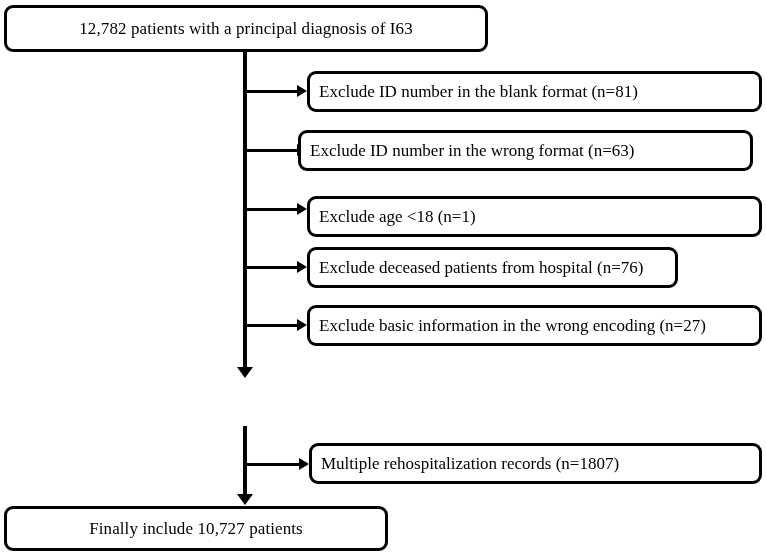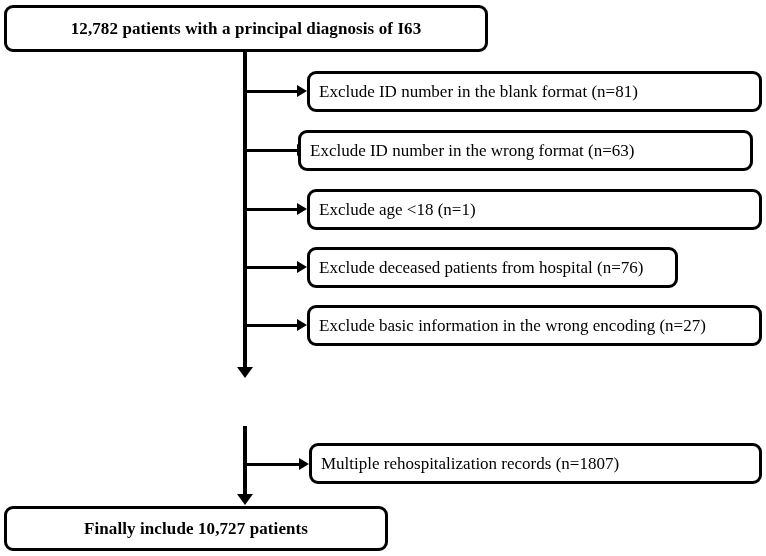--- a/index.html
+++ b/index.html
@@ -22,21 +22,21 @@
     position: absolute;
     box-sizing: border-box;
     background: #ffffff;
     border: 3px solid #000000;
     border-radius: 9px;
     display: flex;
     align-items: center;
   }
   .node.main {
     justify-content: center;
-    font-weight: bold;
+    font-weight: normal;
     font-size: 17px;
     letter-spacing: 0.1px;
   }
   .node.branch {
     justify-content: flex-start;
     font-weight: normal;
     font-size: 17px;
     padding-left: 9px;
     text-align: right;
   }
@@ -92,21 +92,21 @@
   </div>
 
   <div class="hline" style="left:245px; top:149px; width:52px;"></div>
   <div class="arrow-right" style="left:297px; top:144px;"></div>
   <div class="node branch" style="left:298px; top:130px; width:455px; height:41px;">
     <span class="node-text">Exclude ID number in the wrong format (n=63)</span>
   </div>
 
   <div class="hline" style="left:245px; top:208px; width:52px;"></div>
   <div class="arrow-right" style="left:297px; top:203px;"></div>
-  <div class="node branch" style="left:307px; top:189px; width:455px; height:41px;">
+  <div class="node branch" style="left:307px; top:196px; width:455px; height:41px;">
     <span class="node-text">Exclude age &lt;18 (n=1)</span>
   </div>
 
   <div class="hline" style="left:245px; top:266px; width:52px;"></div>
   <div class="arrow-right" style="left:297px; top:261px;"></div>
   <div class="node branch" style="left:307px; top:247px; width:371px; height:41px;">
     <span class="node-text">Exclude deceased patients from hospital (n=76)</span>
   </div>
 
   <div class="hline" style="left:245px; top:324px; width:52px;"></div>

